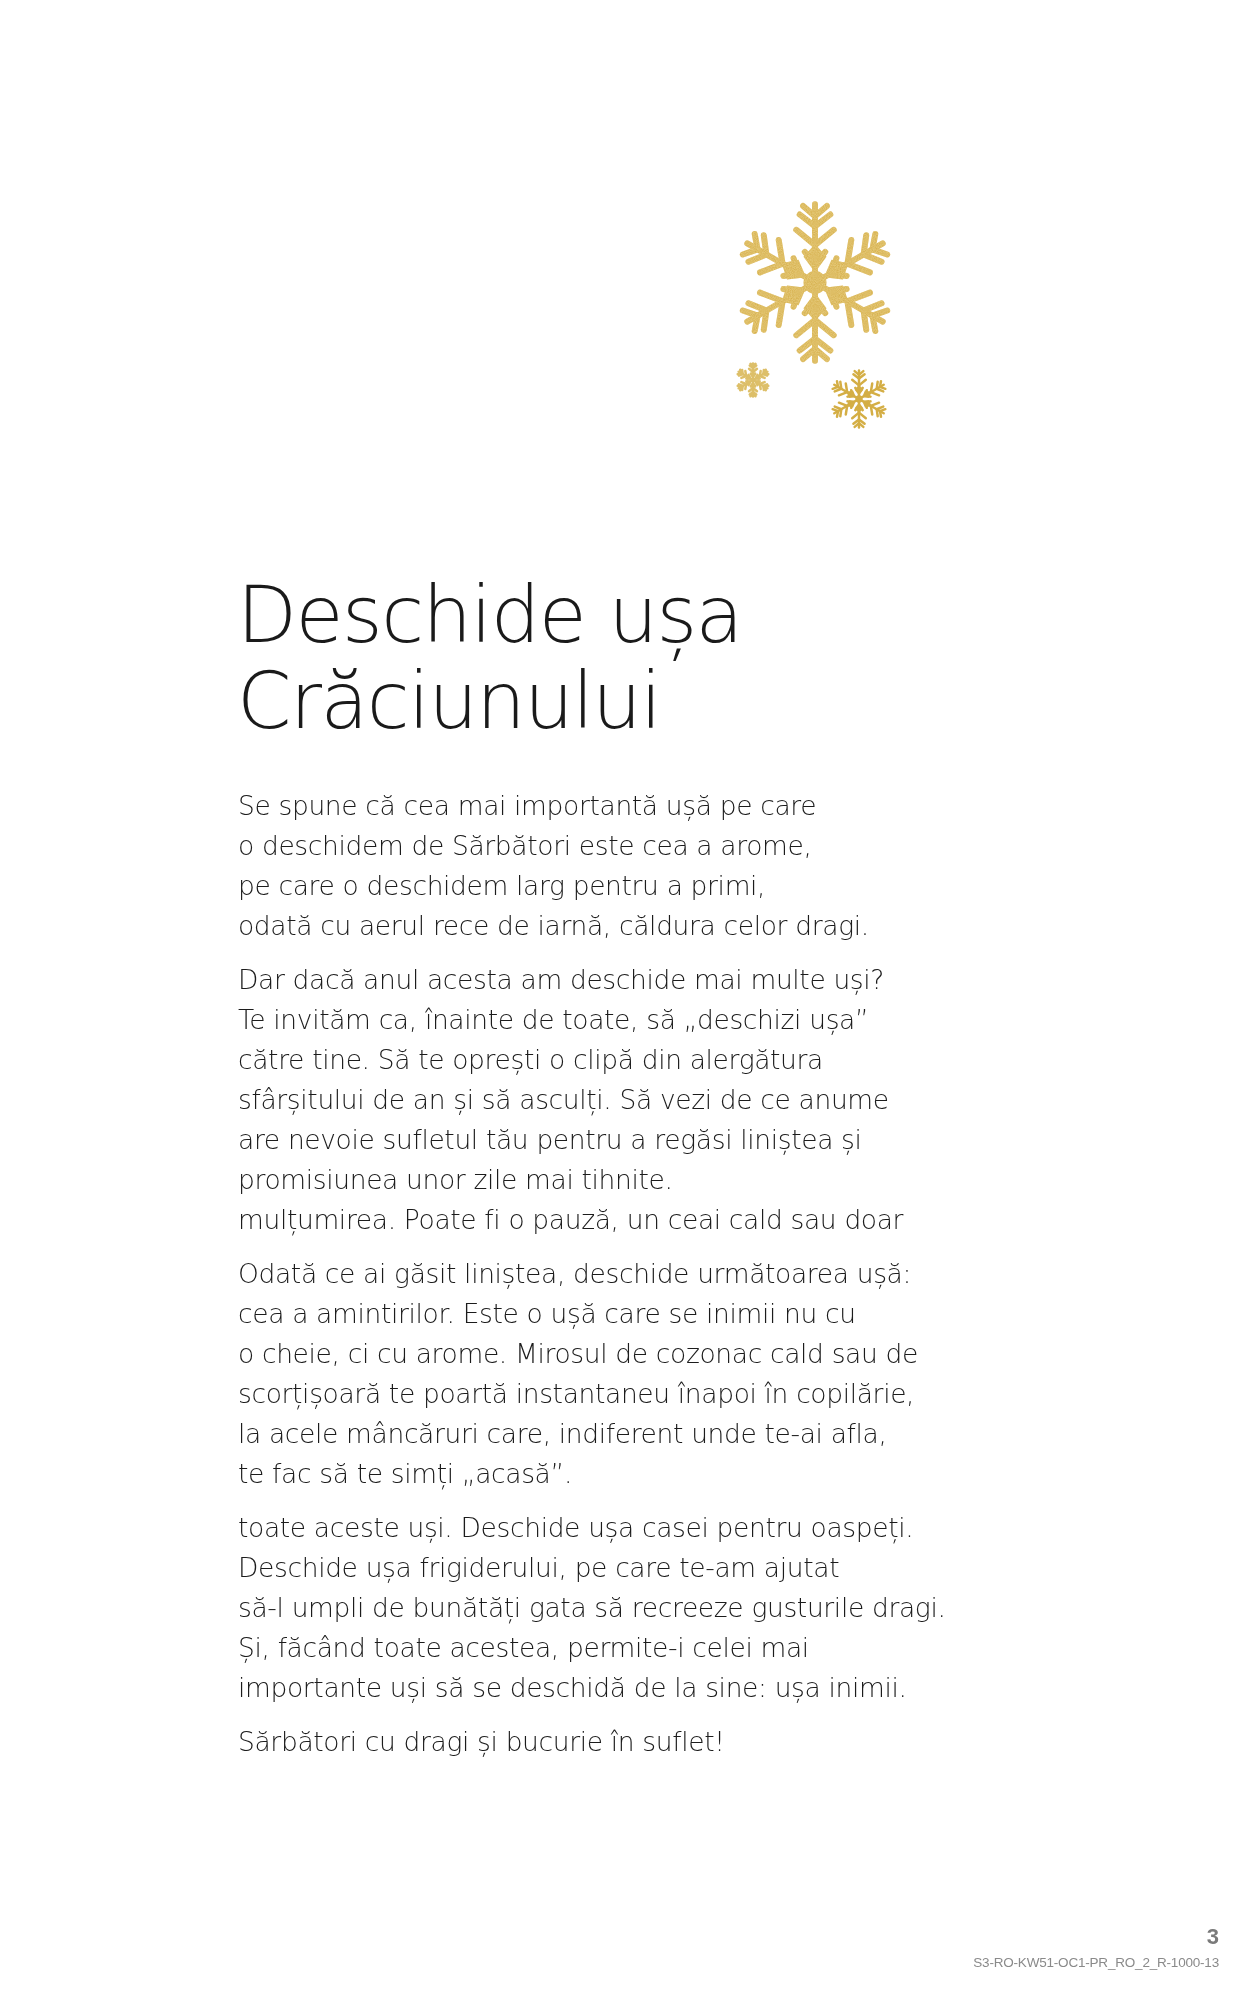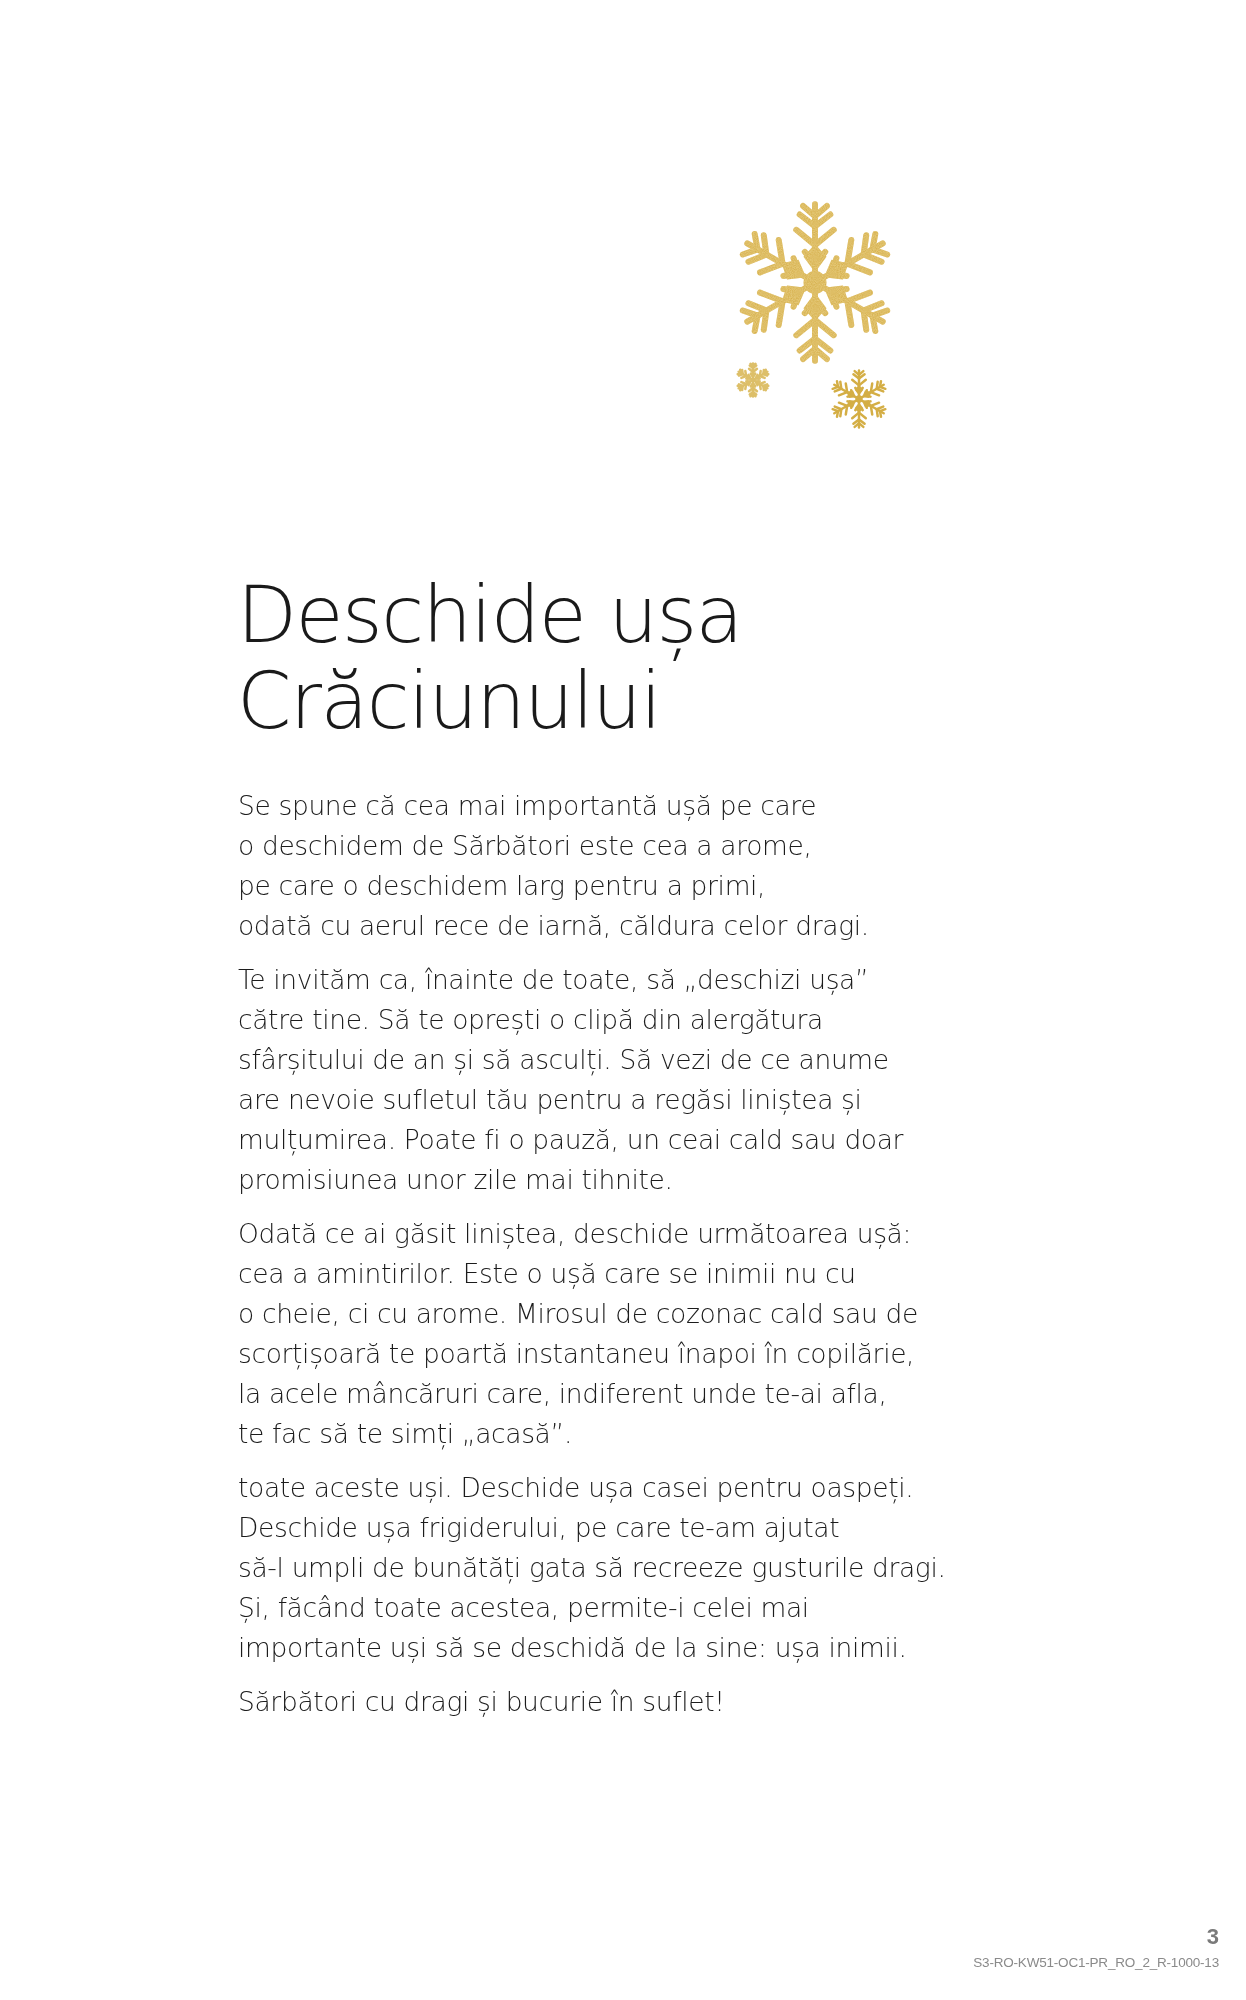--- a/index.html
+++ b/index.html
@@ -159,26 +159,27 @@
   </h1>
 
   <div class="body-text">
     <p class="para">
       <span class="line">Se spune că cea mai importantă ușă pe care</span>
       <span class="line">o deschidem de Sărbători este cea a arome,</span>
       <span class="line">pe care o deschidem larg pentru a primi,</span>
       <span class="line">odată cu aerul rece de iarnă, căldura celor dragi.</span>
     </p>
     <p class="para">
+      <span class="line">Dar dacă anul acesta am deschide mai multe uși?</span>
       <span class="line">Te invităm ca, înainte de toate, să „deschizi ușa”</span>
       <span class="line">către tine. Să te oprești o clipă din alergătura</span>
       <span class="line">sfârșitului de an și să asculți. Să vezi de ce anume</span>
       <span class="line">are nevoie sufletul tău pentru a regăsi liniștea și</span>
+      <span class="line">promisiunea unor zile mai tihnite.</span>
       <span class="line">mulțumirea. Poate fi o pauză, un ceai cald sau doar</span>
-      <span class="line">promisiunea unor zile mai tihnite.</span>
     </p>
     <p class="para">
       <span class="line">Odată ce ai găsit liniștea, deschide următoarea ușă:</span>
       <span class="line">cea a amintirilor. Este o ușă care se inimii nu cu</span>
       <span class="line">o cheie, ci cu arome. Mirosul de cozonac cald sau de</span>
       <span class="line">scorțișoară te poartă instantaneu înapoi în copilărie,</span>
       <span class="line">la acele mâncăruri care, indiferent unde te-ai afla,</span>
       <span class="line">te fac să te simți „acasă”.</span>
     </p>
     <p class="para">

